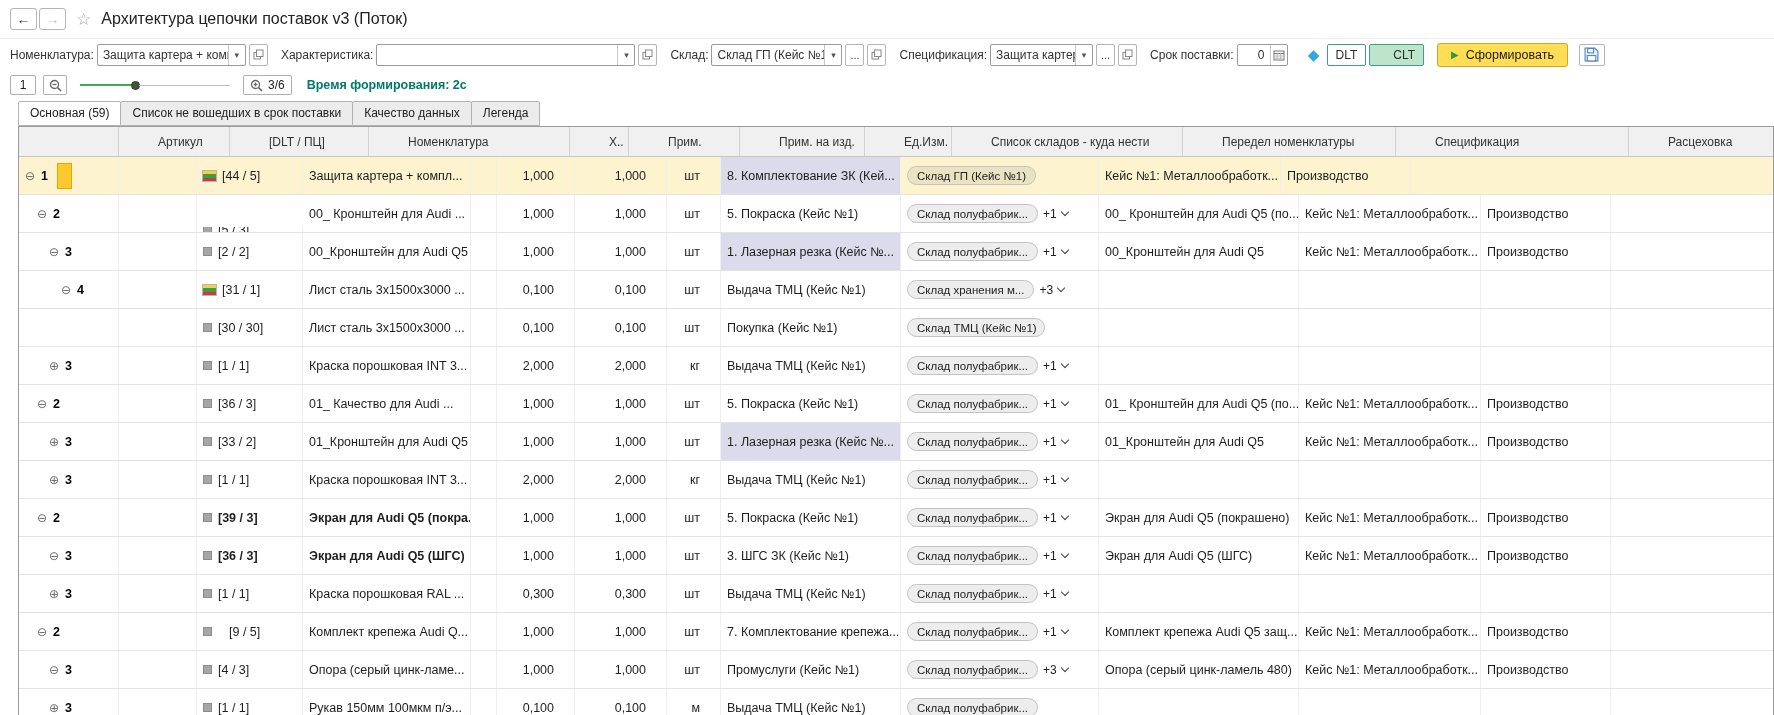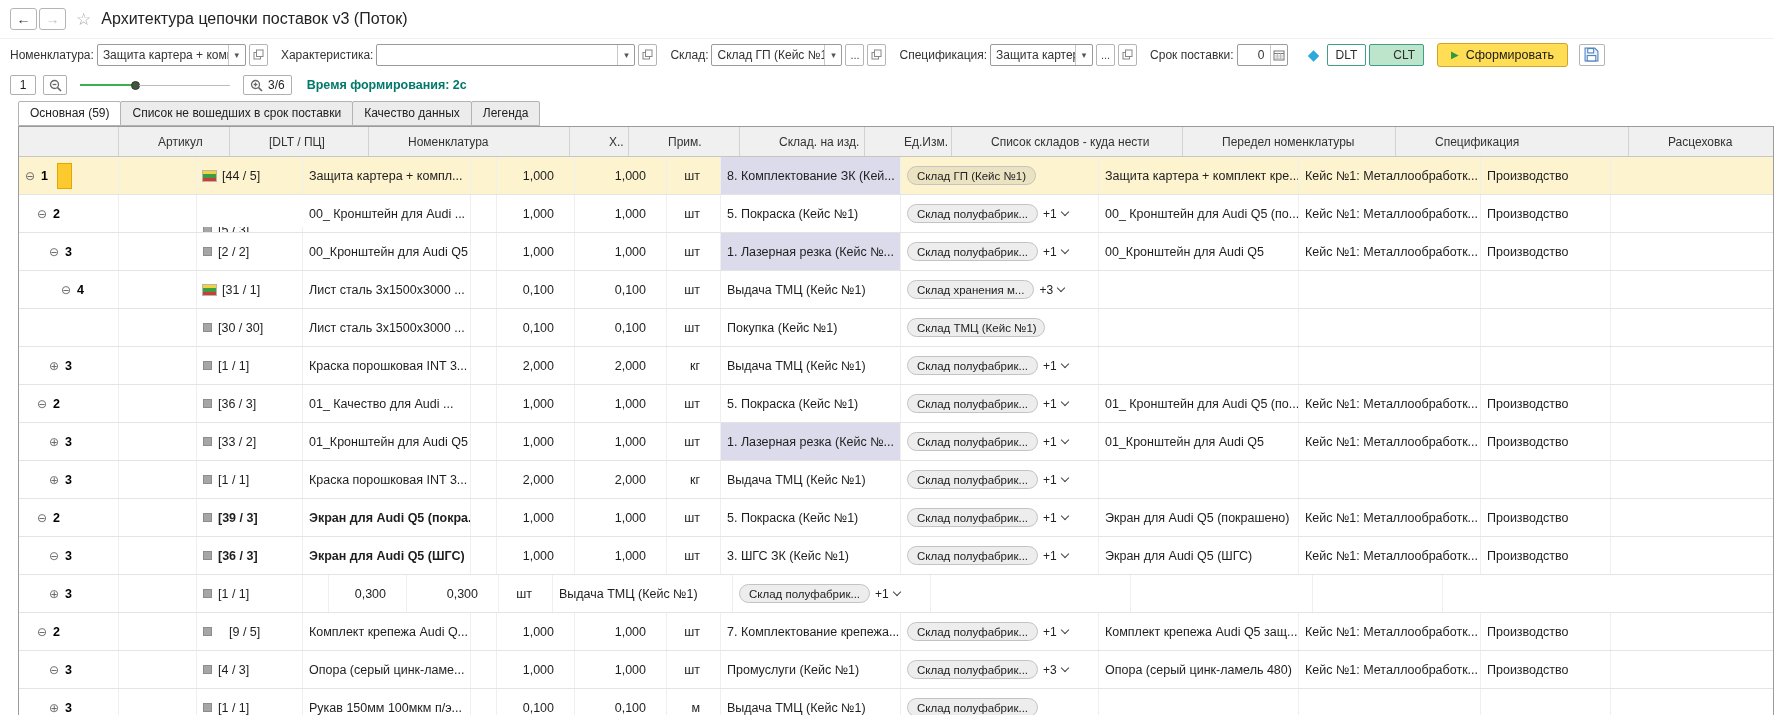--- a/index.html
+++ b/index.html
@@ -239,21 +239,21 @@
   </div>
 
 <div class="table">
   <div class="thead">
       <div class="th" style="width: 100px;"></div>
       <div class="th" style="width: 78px;">Артикул</div>
       <div class="th" style="width: 106px;">[DLT / ПЦ]</div>
       <div class="th" style="width: 168px;">Номенклатура</div>
       <div class="th" style="width: 26px;">Х..</div>
       <div class="th" style="width: 78px;">Прим.</div>
-      <div class="th" style="width: 92px;">Склад. на изд.</div>
+      <div class="th" style="width: 92px;">Прим. на изд.</div>
       <div class="th" style="width: 54px;">Ед.Изм.</div>
       <div class="th" style="width: 198px;">Список складов - куда нести</div>
       <div class="th" style="width: 180px;">Передел номенклатуры</div>
       <div class="th" style="width: 200px;">Спецификация</div>
       <div class="th" style="width: 182px;">Расцеховка</div>
       <div class="th" style="width: 130px;">Точки маршрута</div>
       <div class="th filler"></div>
     </div>
   <div class="tbody">
       <div class="tr hl-row">
@@ -271,21 +271,20 @@
           <span>Защита картера + компл...</span>
         </div>
         <div class="td" style="width: 26px;"></div>
         <div class="td num" style="width: 78px;">1,000</div>
         <div class="td num" style="width: 92px;">1,000</div>
         <div class="td num" style="width: 54px;">шт</div>
         <div class="td hl-cell" style="width: 180px;">8. Комплектование ЗК (Кей...</div>
         <div class="td" style="width: 198px;">
           <span class="tag">Склад ГП (Кейс №1)</span>
         </div>
-        <div class="td" style="width: 200px;">Защита картера + комплект кре...</div>
         <div class="td" style="width: 182px;">Кейс №1: Металлообработк...</div>
         <div class="td" style="width: 130px;">Производство</div>
         <div class="td filler"></div>
       </div>
       <div class="tr">
         <div class="td tree" style="width: 100px; padding-left: 18px;">
           <span class="expander">⊖</span>
           <span class="lvl">2</span>
         </div>
         <div class="td" style="width: 78px;"></div>
@@ -561,20 +560,23 @@
       <div class="tr">
         <div class="td tree" style="width: 100px; padding-left: 30px;">
           <span class="expander">⊕</span>
           <span class="lvl">3</span>
         </div>
         <div class="td" style="width: 78px;"></div>
         <div class="td" style="width: 106px;">
           <span class="sq"></span>
           <span>[1 / 1]</span>
         </div>
+        <div class="td" style="width: 168px;">
+          <span>Краска порошковая RAL ...</span>
+        </div>
         <div class="td" style="width: 26px;"></div>
         <div class="td num" style="width: 78px;">0,300</div>
         <div class="td num" style="width: 92px;">0,300</div>
         <div class="td num" style="width: 54px;">шт</div>
         <div class="td" style="width: 180px;">Выдача ТМЦ (Кейс №1)</div>
         <div class="td" style="width: 198px;">
           <span class="tag">Склад полуфабрик...</span>
           <span class="more">+1</span>
           <span class="chev"></span>
         </div>

